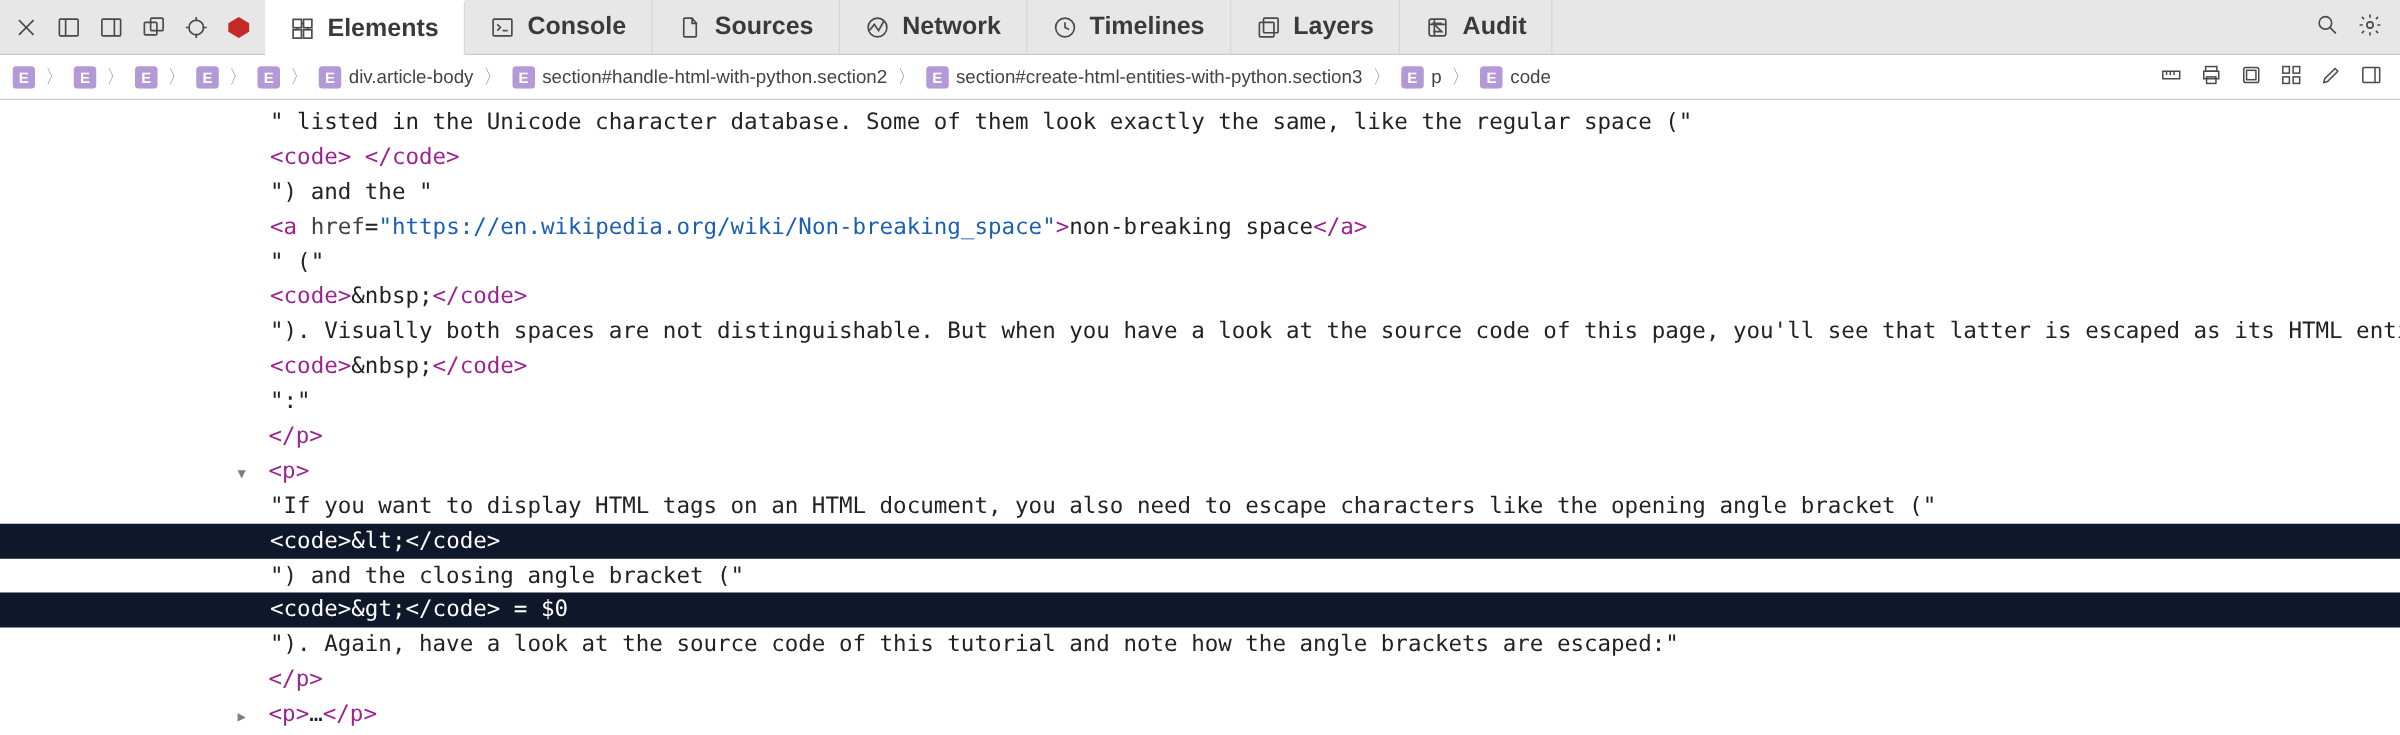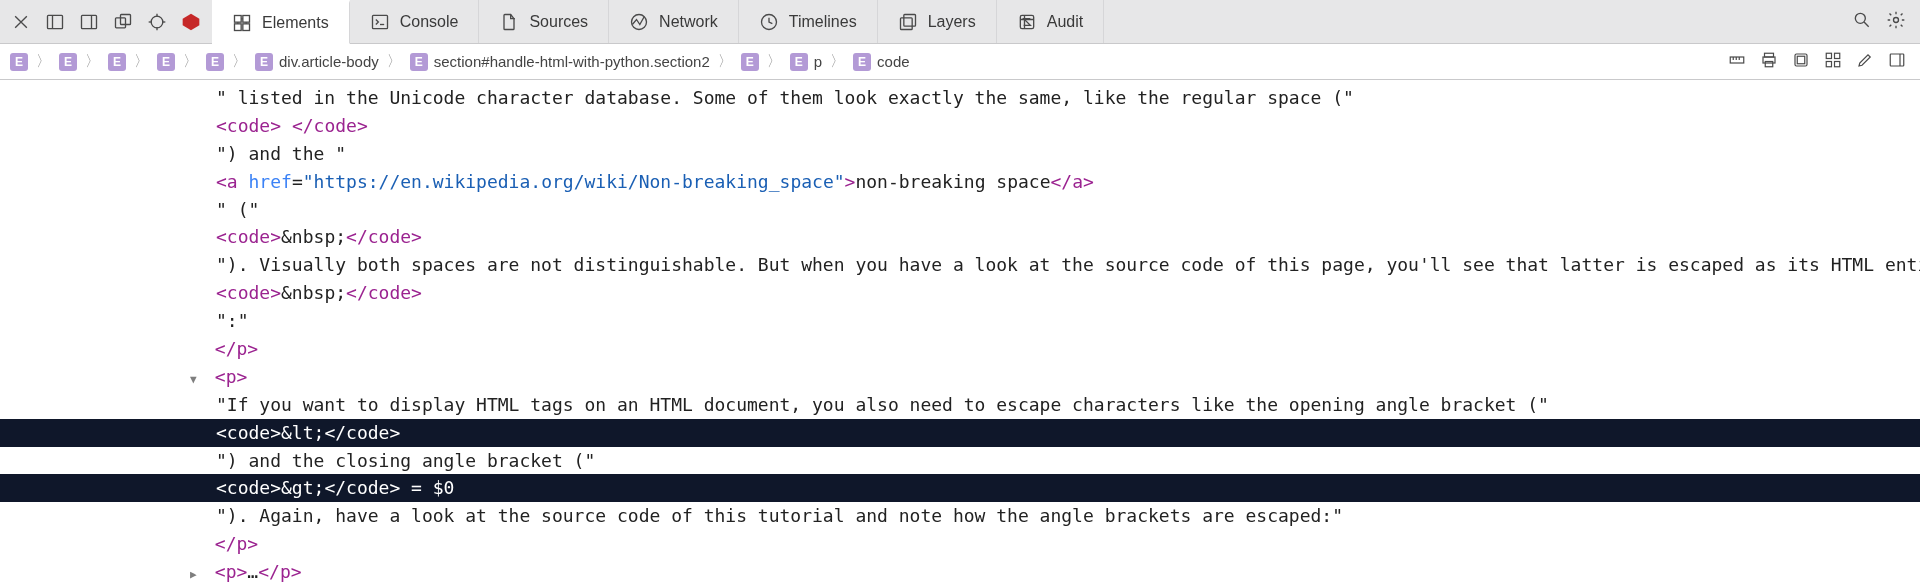--- a/index.html
+++ b/index.html
@@ -9,39 +9,39 @@
   .tabstrip { display:flex; align-items:stretch; height:44px; background:#e7e7e8; border-bottom:1px solid #c9c9cb; }
   .tabstrip .icon-group { display:flex; align-items:center; padding:0 10px; gap:12px; }
   .tabstrip .icon-btn { width:22px; height:22px; display:flex; align-items:center; justify-content:center; color:#4a4a4a; cursor:pointer; }
   .tabstrip .icon-btn svg { width:20px; height:20px; stroke:#4a4a4a; stroke-width:1.6; fill:none; }
   .tabstrip .icon-btn.err svg { fill:#c62828; stroke:none; }
 
   .tabs { display:flex; flex:1; }
   .tab { display:flex; align-items:center; gap:10px; padding:0 20px; border-right:1px solid #d6d6d8; color:#3a3a3a; cursor:pointer; }
   .tab.active { background:#fff; border-top:3px solid transparent; border-bottom:1px solid #fff; margin-bottom:-1px; }
   .tab svg { width:20px; height:20px; stroke:#4a4a4a; stroke-width:1.6; fill:none; }
-  .tab span { font-size:16px; }
+  .tab span { font-size:20px;font-weight:bold; }
 
   .tabstrip .right-icons { display:flex; align-items:center; gap:14px; padding:0 14px; }
   .tabstrip .right-icons svg { width:20px; height:20px; stroke:#4a4a4a; stroke-width:1.6; fill:none; }
 
   
   .crumbbar { display:flex; align-items:center; height:36px; background:#fff; border-bottom:1px solid #c9c9cb; padding:0 10px; font-size:15px; }
   .crumbs { display:flex; align-items:center; gap:6px; flex:1; overflow:hidden; }
   .crumb { display:flex; align-items:center; gap:6px; color:#444; cursor:pointer; white-space:nowrap; }
   .crumb .e-badge { display:inline-flex; align-items:center; justify-content:center; width:18px; height:18px; border-radius:3px; background:#b39ad6; color:#fff; font-size:12px; font-weight:600; }
   .crumb-sep { color:#999; padding:0 2px; }
   .crumbbar .tool-icons { display:flex; align-items:center; gap:14px; padding:0 4px; }
   .crumbbar .tool-icons svg { width:18px; height:18px; stroke:#4a4a4a; stroke-width:1.6; fill:none; }
 
   
   .tree { font-family: "SF Mono", Menlo, Consolas, monospace; font-size:18px; line-height:1.55; padding-top:4px; white-space:pre; color:#222; }
   .tree .row { padding:0 0 0 0; }
   .tag { color:#9b2390; }            
-  .attr-name { color:#3b82f6; }
+  .attr-name { color:#404040; }
   .attr-val { color:#1a5fb4; }
   .text { color:#222; }
   .selected { background:#0f172a; color:#fff; }
   .selected .tag, .selected .text, .selected .attr-name, .selected .attr-val, .selected .dim { color:#fff; }
   .dim { color:#9ba0a6; }
   .arrow { display:inline-block; width:14px; color:#7e7e7e; }
   .arrow.down::before { content:"▼"; font-size:11px; }
   .arrow.right::before { content:"▶"; font-size:11px; }
 
   .pad1 { padding-left:190px; }
@@ -201,20 +201,21 @@
         <span>div.article-body</span>
       </span>
       <span class="crumb-sep">〉</span>
       <span class="crumb">
         <span class="e-badge">E</span>
         <span>section#handle-html-with-python.section2</span>
       </span>
       <span class="crumb-sep">〉</span>
       <span class="crumb">
         <span class="e-badge">E</span>
+        <span>section#create-html-entities-with-python.section3</span>
       </span>
       <span class="crumb-sep">〉</span>
       <span class="crumb">
         <span class="e-badge">E</span>
         <span>p</span>
       </span>
       <span class="crumb-sep">〉</span>
       <span class="crumb">
         <span class="e-badge">E</span>
         <span>code</span>

